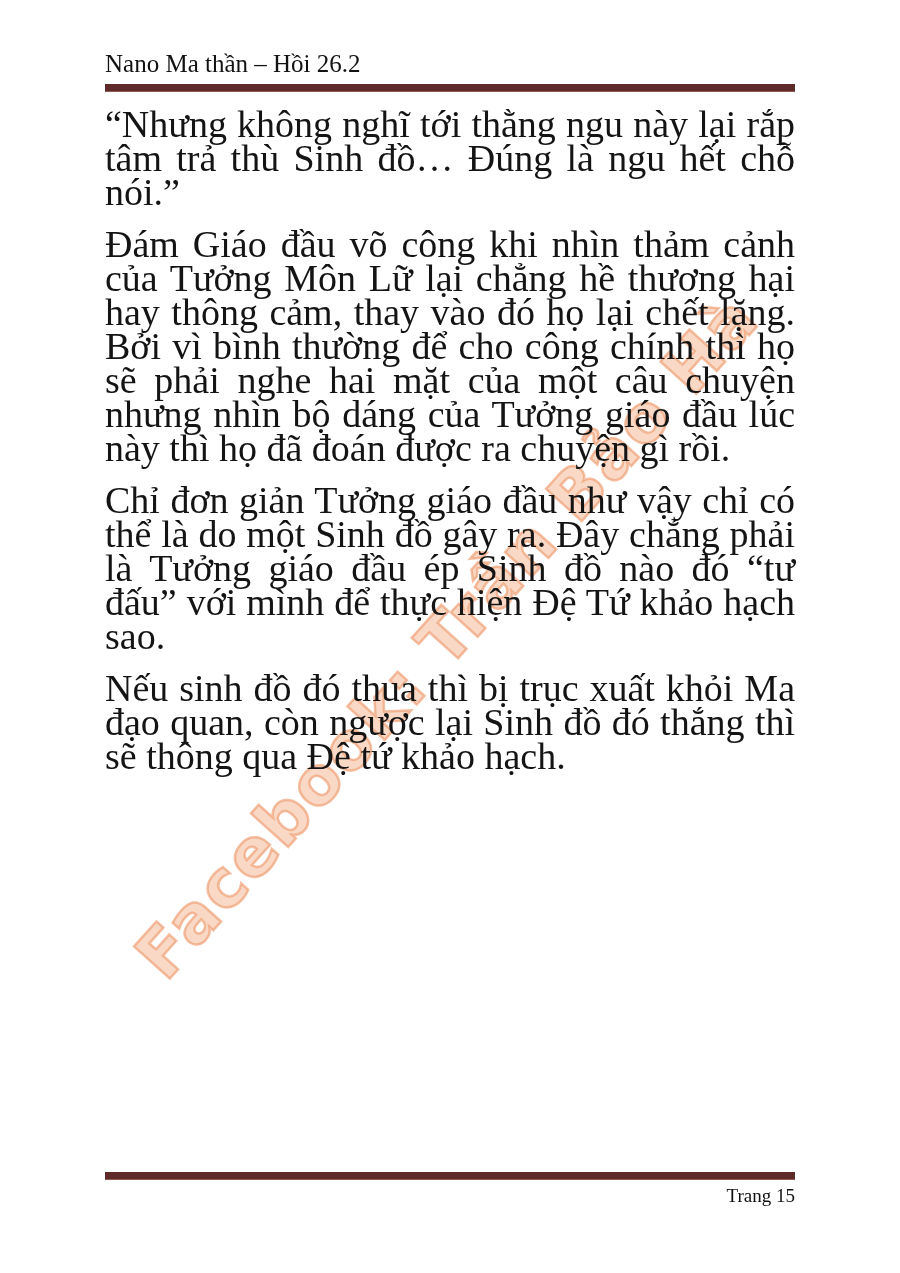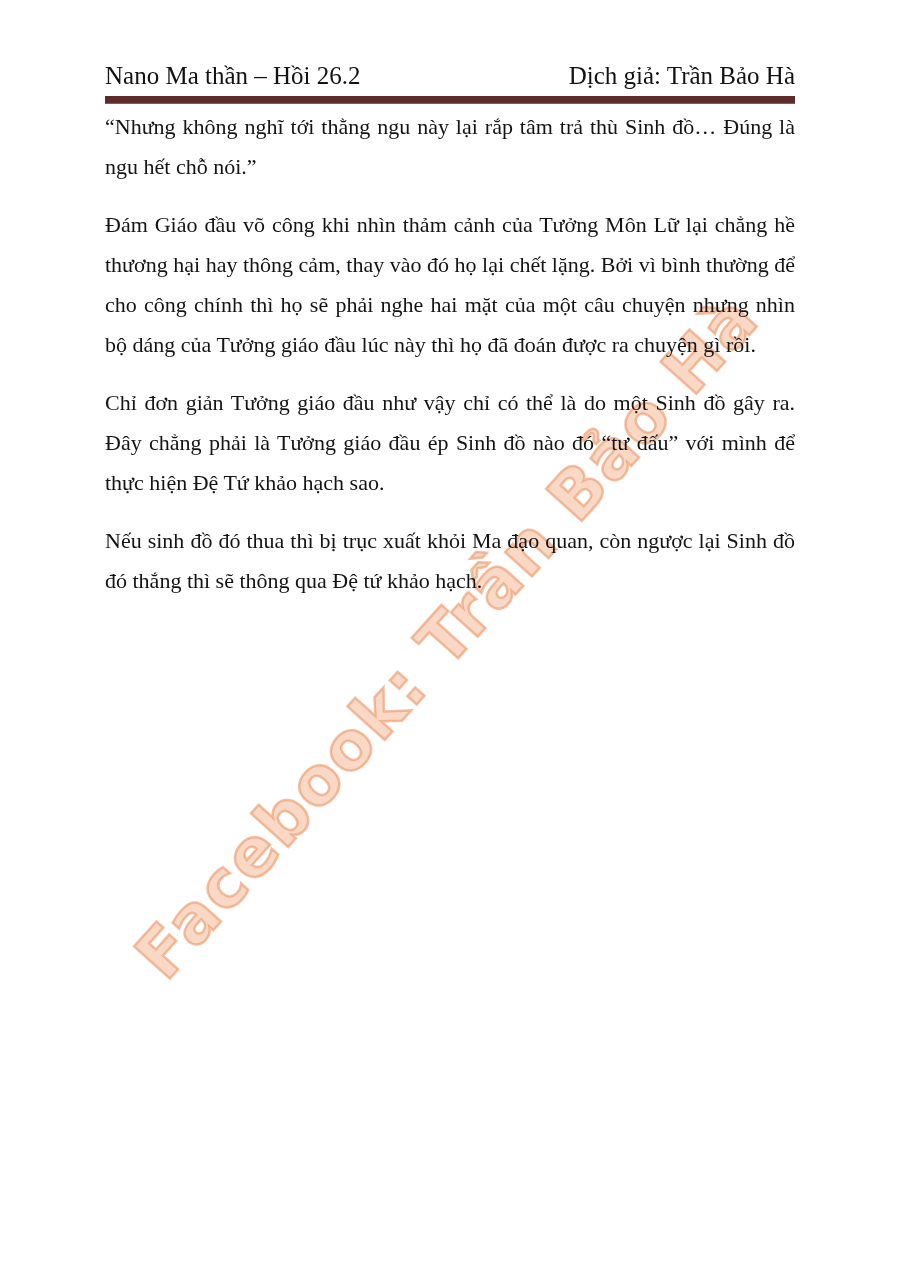--- a/index.html
+++ b/index.html
@@ -42,41 +42,40 @@
     top: 50px;
     z-index: 2;
   }
   .header-row {
     display: flex;
     justify-content: space-between;
     align-items: baseline;
     font-size: 25px;
     line-height: 28px;
     color: #121212;
-    margin-top: 12px;
   }
   .rule {
     height: 7px;
     background: #5e2b2a;
     border-bottom: 1px solid #8a5a50;
     margin-top: 6px;
   }
 
   
   .page-body {
     position: absolute;
     left: 105px;
     right: 105px;
     top: 107px;
     z-index: 2;
   }
   .page-body p {
     margin: 0 0 18px 0;
-    font-size: 22px;
-    line-height: 40px;
+    font-size: 38px;
+    line-height: 34px;
     text-align: justify;
     color: #141414;
   }
 
   
   .page-footer {
     position: absolute;
     left: 105px;
     right: 105px;
     top: 1172px;
@@ -96,26 +95,29 @@
 </head>
 <body>
 
 <div class="page">
 
   <div class="watermark">Facebook: Trần Bảo Hà</div>
 
   <header class="page-header">
     <div class="header-row">
       <span>Nano Ma thần – Hồi 26.2</span>
-      <span>Dịch giả: Trần Bảo Hà</span>
     </div>
     <div class="rule"></div>
   </header>
 
   <main class="page-body">
     <p>“Nhưng không nghĩ tới thằng ngu này lại rắp tâm trả thù Sinh đồ… Đúng là ngu hết chỗ nói.”</p>
     <p>Đám Giáo đầu võ công khi nhìn thảm cảnh của Tưởng Môn Lữ lại chẳng hề thương hại hay thông cảm, thay vào đó họ lại chết lặng. Bởi vì bình thường để cho công chính thì họ sẽ phải nghe hai mặt của một câu chuyện nhưng nhìn bộ dáng của Tưởng giáo đầu lúc này thì họ đã đoán được ra chuyện gì rồi.</p>
     <p>Chỉ đơn giản Tưởng giáo đầu như vậy chỉ có thể là do một Sinh đồ gây ra. Đây chẳng phải là Tưởng giáo đầu ép Sinh đồ nào đó “tư đấu” với mình để thực hiện Đệ Tứ khảo hạch sao.</p>
     <p>Nếu sinh đồ đó thua thì bị trục xuất khỏi Ma đạo quan, còn ngược lại Sinh đồ đó thắng thì sẽ thông qua Đệ tứ khảo hạch.</p>
   </main>
 
+  <footer class="page-footer">
+    <div class="rule"></div>
+    <div class="page-number">Trang 15</div>
+  </footer>
 
 </div>
 
 </body></html>

